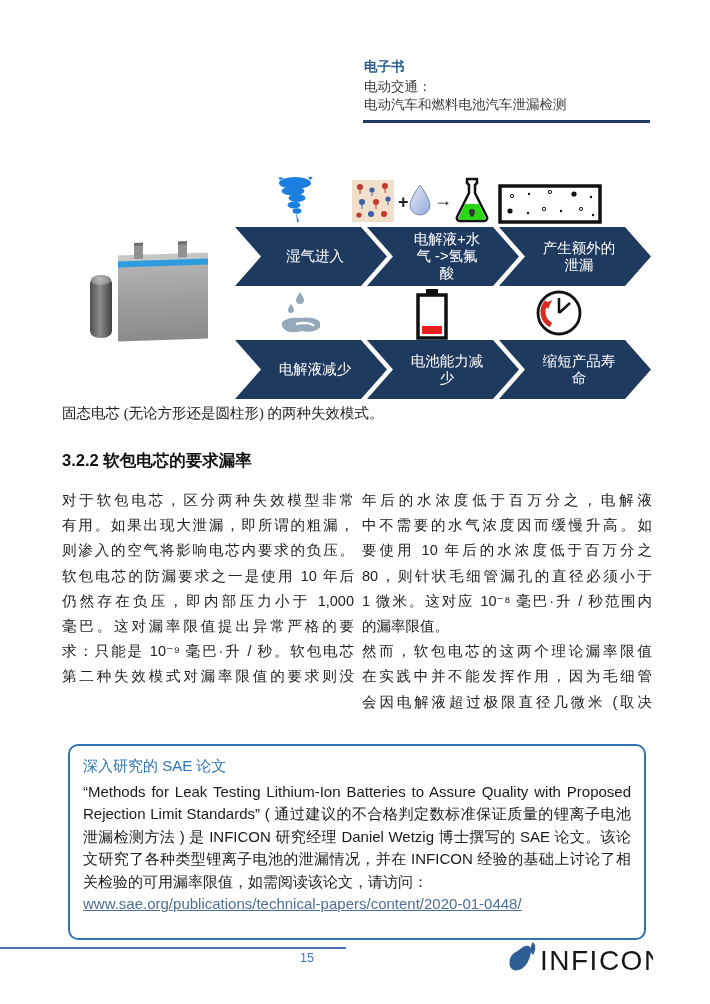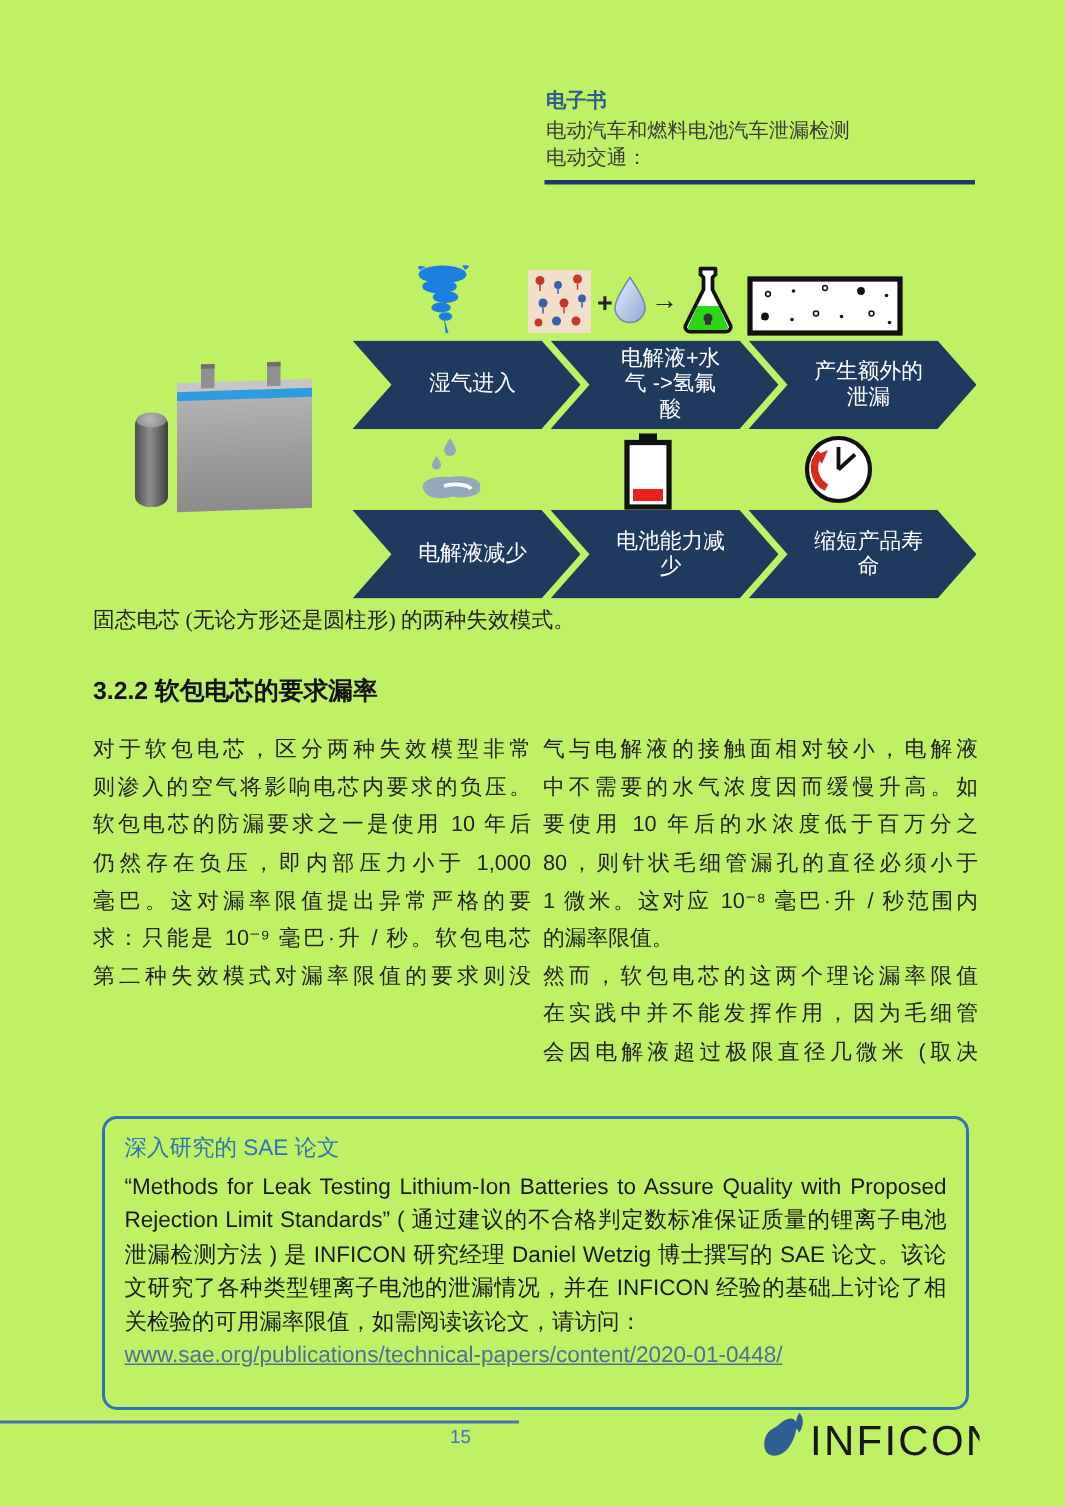--- a/index.html
+++ b/index.html
@@ -1,17 +1,17 @@
 <!DOCTYPE html>
 <html><head>
 <meta charset="utf-8">
 <style>
   html,body{margin:0;padding:0;background:#e9e9e9;}
   .page{
-    position:relative;width:710px;height:1004px;background:#bef264;
+    position:relative;width:710px;height:1004px;background:#ffffff;
     margin:0 auto;overflow:hidden;
     font-family:"Liberation Sans","DejaVu Sans",sans-serif;color:#1a1a1a;
   }
   
   .hdr{position:absolute;left:364px;top:58px;width:290px;font-size:13.5px;line-height:18px;color:#3b3b3b;}
   .hdr .eyebrow{color:#2d5d8e;font-weight:bold;margin-bottom:2px;}
   .hdr-rule{position:absolute;left:363px;top:120px;width:287px;height:3px;background:#1f3864;}
   
   .cells-photo{position:absolute;left:86px;top:244px;width:130px;height:100px;}
   .cyl{position:absolute;left:4px;top:32px;width:22px;height:62px;border-radius:10px/7px;
@@ -54,22 +54,22 @@
   .logo{position:absolute;left:503px;top:938px;width:150px;height:50px;}
   .logo-text{font-size:28px;letter-spacing:1.5px;color:#161616;font-family:"Liberation Sans",sans-serif;}
 </style>
 </head>
 <body>
 
 <div class="page">
 
   <div class="hdr">
     <div class="eyebrow">电子书</div>
+    <div>电动交通：</div>
     <div>电动汽车和燃料电池汽车泄漏检测</div>
-    <div>电动交通：</div>
   </div>
   <div class="hdr-rule"></div>
 
   <div class="cells-photo">
     <div class="cyl"></div>
     <div class="prism">
       <div class="top"></div>
         <div class="t1"></div>
         <div class="t2"></div>
       <div class="body"></div>
@@ -201,29 +201,30 @@
         <span class="chev-label">缩短产品寿
 命</span>
       </div>
   </div>
 
   <div class="caption">固态电芯 (无论方形还是圆柱形) 的两种失效模式。</div>
 
   <div class="sec-heading">3.2.2 软包电芯的要求漏率</div>
   <div class="col col-left">
       <div>对于软包电芯，区分两种失效模型非常</div>
+      <div>有用。如果出现大泄漏，即所谓的粗漏，</div>
       <div>则渗入的空气将影响电芯内要求的负压。</div>
       <div>软包电芯的防漏要求之一是使用 10 年后</div>
       <div>仍然存在负压，即内部压力小于 1,000</div>
       <div>毫巴。这对漏率限值提出异常严格的要</div>
       <div>求：只能是 10⁻⁹ 毫巴·升 / 秒。软包电芯</div>
       <div>第二种失效模式对漏率限值的要求则没</div>
     </div>
   <div class="col col-right">
-      <div>气与电解液的接触面相对较小，电解液</div>
+      <div>年后的水浓度低于百万分之，电解液</div>
       <div>中不需要的水气浓度因而缓慢升高。如</div>
       <div>要使用 10 年后的水浓度低于百万分之</div>
       <div>80，则针状毛细管漏孔的直径必须小于</div>
       <div>1 微米。这对应 10⁻⁸ 毫巴·升 / 秒范围内</div>
       <div>的漏率限值。</div>
       <div>然而，软包电芯的这两个理论漏率限值</div>
       <div>在实践中并不能发挥作用，因为毛细管</div>
       <div>会因电解液超过极限直径几微米 (取决</div>
     </div>
 

